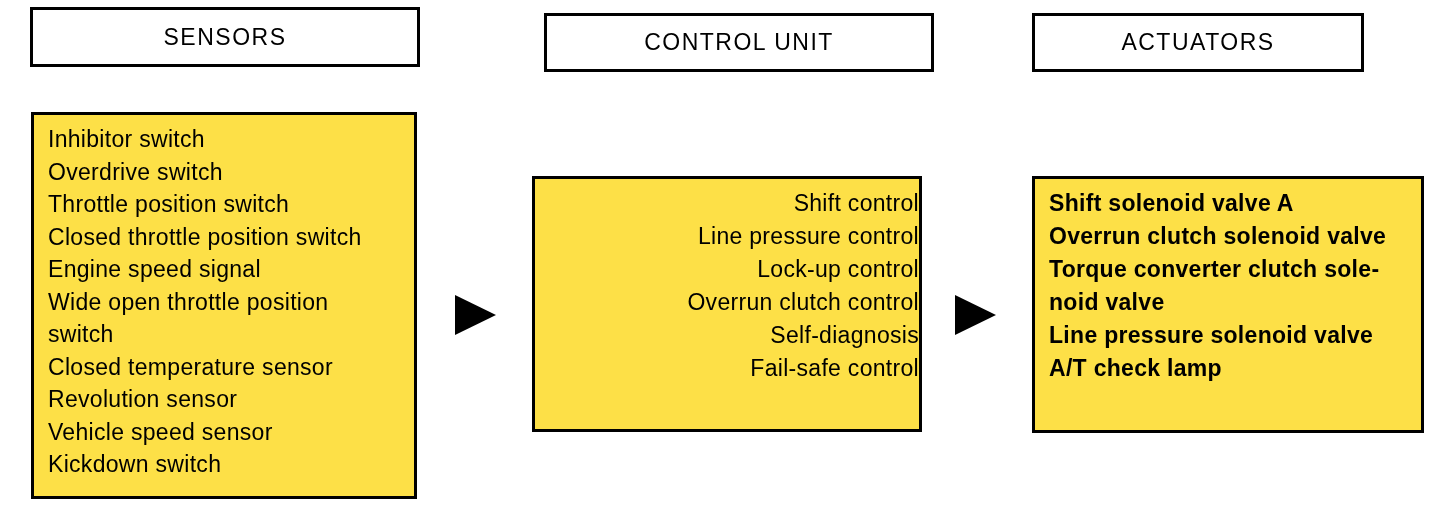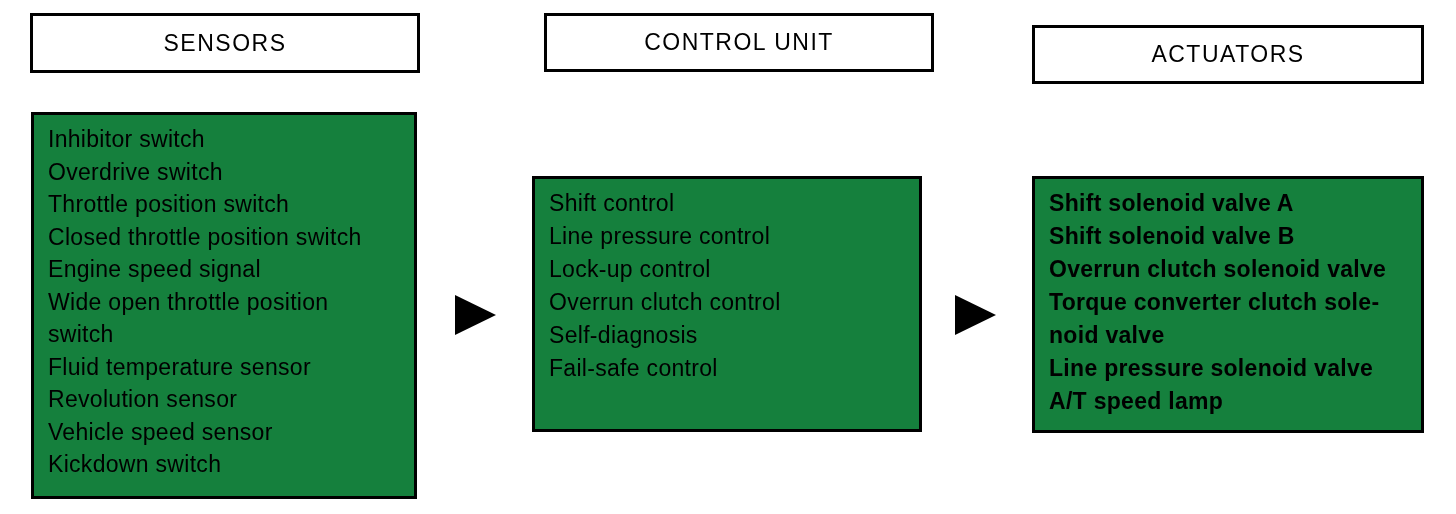--- a/index.html
+++ b/index.html
@@ -23,33 +23,33 @@
     display: flex;
     align-items: center;
     justify-content: center;
     background: #ffffff;
   }
   .hdr-label {
     font-size: 23px;
     letter-spacing: 1.5px;
     white-space: nowrap;
   }
-  #sensors-header   { left: 30px;   top: 13px; width: 390px; height: 60px; }
+  #sensors-header   { left: 30px;   top: 7px; width: 390px; height: 60px; }
   #control-header   { left: 544px;  top: 13px; width: 390px; height: 59px; }
-  #actuators-header { left: 1032px; top: 13px; width: 392px; height: 59px; margin-top: 12px; }
+  #actuators-header { left: 1032px; top: 13px; width: 332px; height: 59px; }
 
   .body-box {
     position: absolute;
     border: 3px solid #000000;
     box-sizing: border-box;
-    background: #15803d;
+    background: #fde047;
     padding: 8px 0 0 14px;
   }
   #sensors-body   { left: 31px;   top: 112px; width: 386px; height: 387px; }
-  #control-body   { left: 532px;  top: 176px; width: 390px; height: 256px; }
+  #control-body   { left: 532px;  top: 176px; width: 390px; height: 256px; text-align: right; }
   #actuators-body { left: 1032px; top: 176px; width: 392px; height: 257px; font-weight: bold; }
 
   .line {
     font-size: 23px;
     line-height: 32.5px;
     letter-spacing: 0.3px;
     white-space: pre-line;
   }
   #control-body .line,
   #actuators-body .line {
@@ -85,42 +85,41 @@
   </div>
 
   <div class="body-box" id="sensors-body">
     <div class="line">Inhibitor switch</div>
     <div class="line">Overdrive switch</div>
     <div class="line">Throttle position switch</div>
     <div class="line">Closed throttle position switch</div>
     <div class="line">Engine speed signal</div>
     <div class="line">Wide open throttle position
 switch</div>
-    <div class="line">Fluid temperature sensor</div>
+    <div class="line">Closed temperature sensor</div>
     <div class="line">Revolution sensor</div>
     <div class="line">Vehicle speed sensor</div>
     <div class="line">Kickdown switch</div>
   </div>
 
   <div class="arrow-right" id="arrow-1"></div>
 
   <div class="body-box" id="control-body">
     <div class="line">Shift control</div>
     <div class="line">Line pressure control</div>
     <div class="line">Lock-up control</div>
     <div class="line">Overrun clutch control</div>
     <div class="line">Self-diagnosis</div>
     <div class="line">Fail-safe control</div>
   </div>
 
   <div class="arrow-right" id="arrow-2"></div>
 
   <div class="body-box" id="actuators-body">
     <div class="line">Shift solenoid valve A</div>
-    <div class="line">Shift solenoid valve B</div>
     <div class="line">Overrun clutch solenoid valve</div>
     <div class="line">Torque converter clutch sole-
 noid valve</div>
     <div class="line">Line pressure solenoid valve</div>
-    <div class="line">A/T speed lamp</div>
+    <div class="line">A/T check lamp</div>
   </div>
 
 </div>
 
 </body></html>

